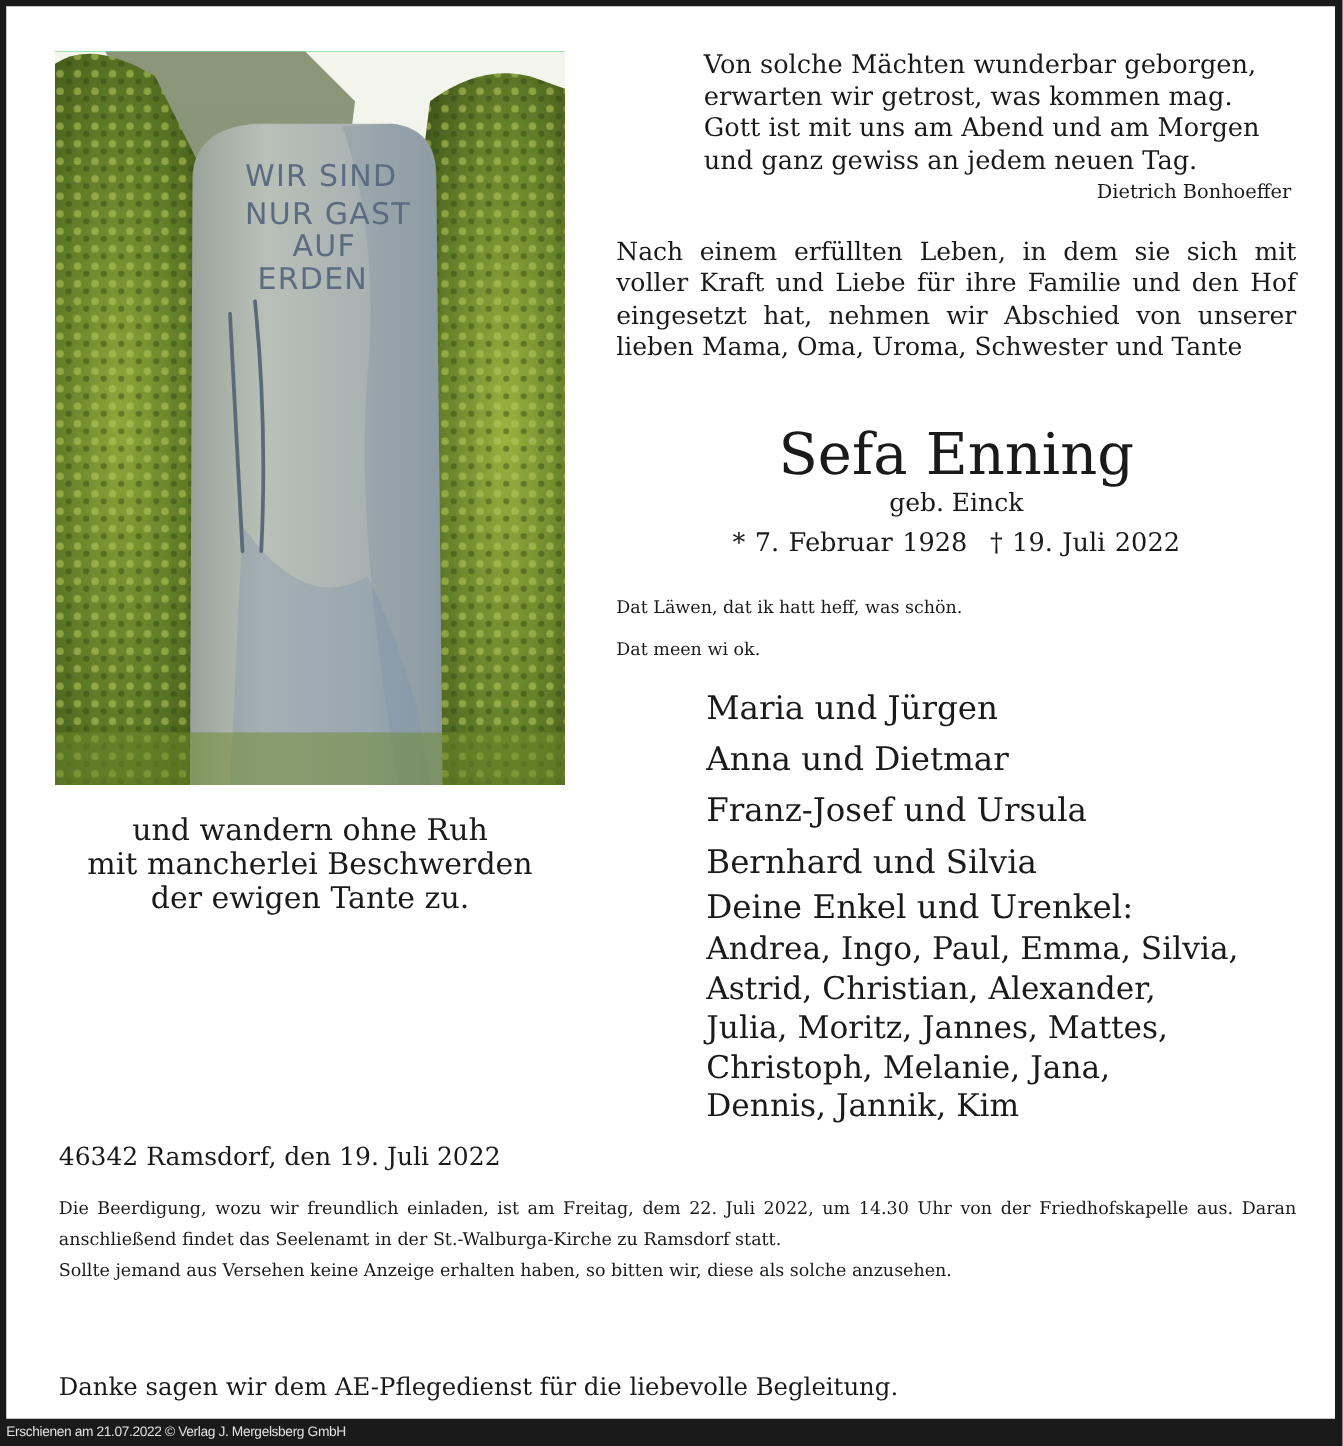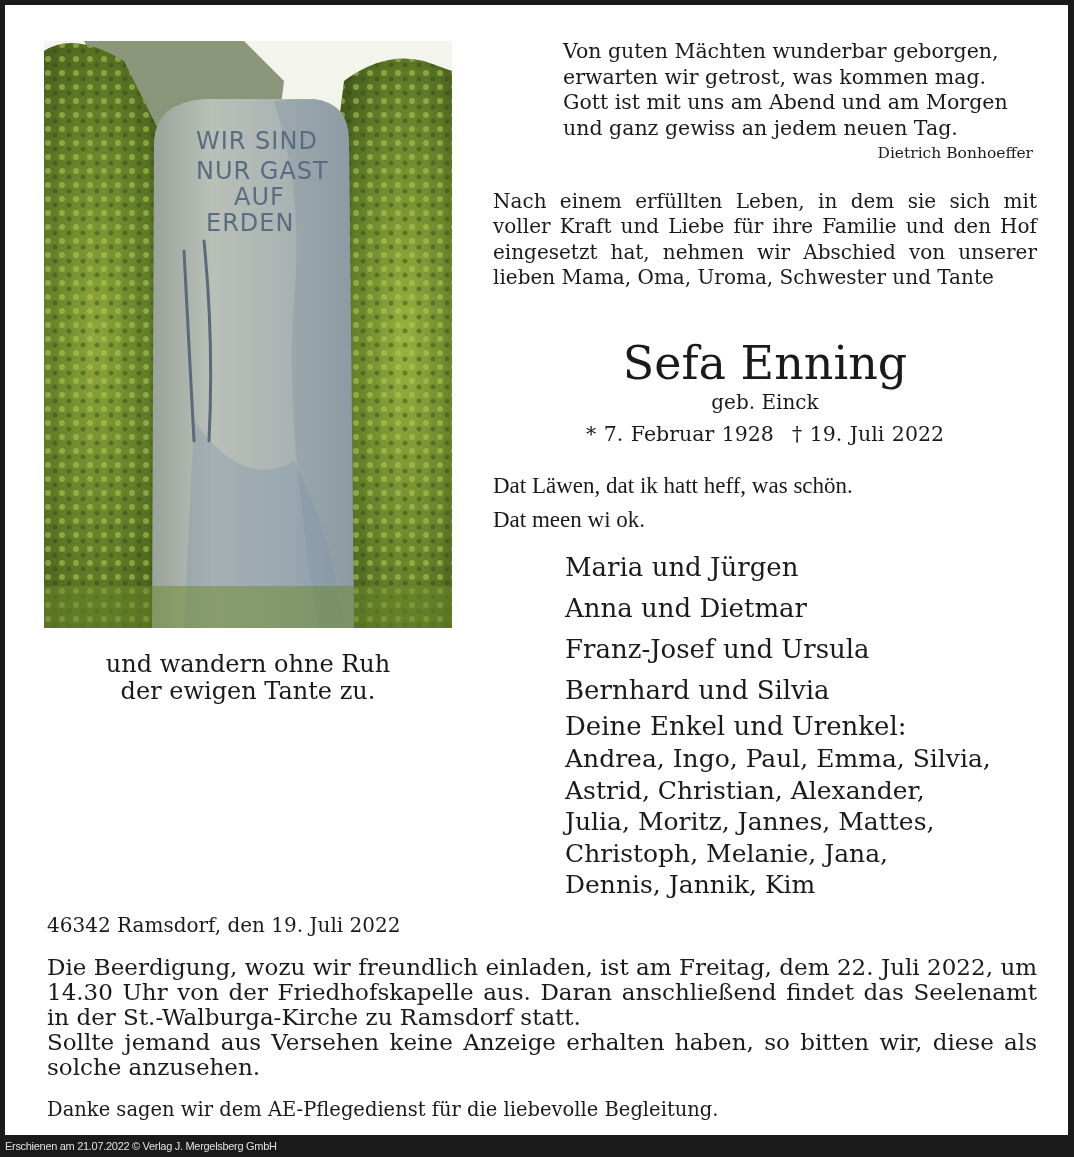--- a/index.html
+++ b/index.html
@@ -39,35 +39,35 @@
     position:absolute; left:488px; top:385px; width:544px; text-align:center;
     font-size:20px;
   }
   .dates {
     position:absolute; left:488px; top:417px; width:544px; text-align:center;
     font-size:20.5px; word-spacing:1px;
   }
   .dates span.gap { display:inline-block; width:18px; }
   .saying {
     position:absolute; left:488px; top:464px; width:544px;
-    font-size:23px; line-height:34px;font-family:Liberation Serif, serif;
+    font-size:14px; line-height:34px;
   }
   .family {
     position:absolute; left:560px; top:542px; width:480px;
     font-size:26px; line-height:41px;
   }
   .grandkids-title { font-size:26px; line-height:34px; margin-top:-2px; }
   .grandkids { font-size:25px; line-height:31.5px; }
   .place {
     position:absolute; left:42px; top:908px; width:990px;
     font-size:20px;
   }
   .funeral {
     position:absolute; left:42px; top:950px; width:990px;
-    font-size:23px; line-height:25px; text-align:justify;
+    font-size:14px; line-height:25px; text-align:justify;
   }
   .funeral p { margin:0; }
   .thanks {
     position:absolute; left:42px; top:1093px; width:990px;
     font-size:19.5px;
   }
   .footer {
     position:absolute; left:5px; top:1140px; font-family:"Liberation Sans", sans-serif;
     font-size:11px; color:#e0e0e0; letter-spacing:-0.3px;
   }
@@ -123,25 +123,26 @@
         <text x="152" y="138">NUR GAST</text>
         <text x="190" y="164">AUF</text>
         <text x="162" y="190">ERDEN</text>
       </g>
       <rect x="0" y="545" width="408" height="42" fill="#6b8a2a" opacity="0.5"></rect>
     </svg>
   </div>
 
   <div class="caption">
     <div>und wandern ohne Ruh</div>
+    <div>mit mancherlei Beschwerden</div>
     <div>der ewigen Tante zu.</div>
   </div>
 
   <div class="poem">
-    <div>Von guten Mächten wunderbar geborgen,</div>
+    <div>Von solche Mächten wunderbar geborgen,</div>
     <div>erwarten wir getrost, was kommen mag.</div>
     <div>Gott ist mit uns am Abend und am Morgen</div>
     <div>und ganz gewiss an jedem neuen Tag.</div>
   </div>
   <div class="poem-author">Dietrich Bonhoeffer</div>
 
   <div class="intro">Nach einem erfüllten Leben, in dem sie sich mit voller Kraft und Liebe für ihre Familie und den Hof eingesetzt hat, nehmen wir Abschied von unserer lieben Mama, Oma, Uroma, Schwester und Tante</div>
 
   <div class="name">Sefa Enning</div>
   <div class="maiden">geb. Einck</div>

